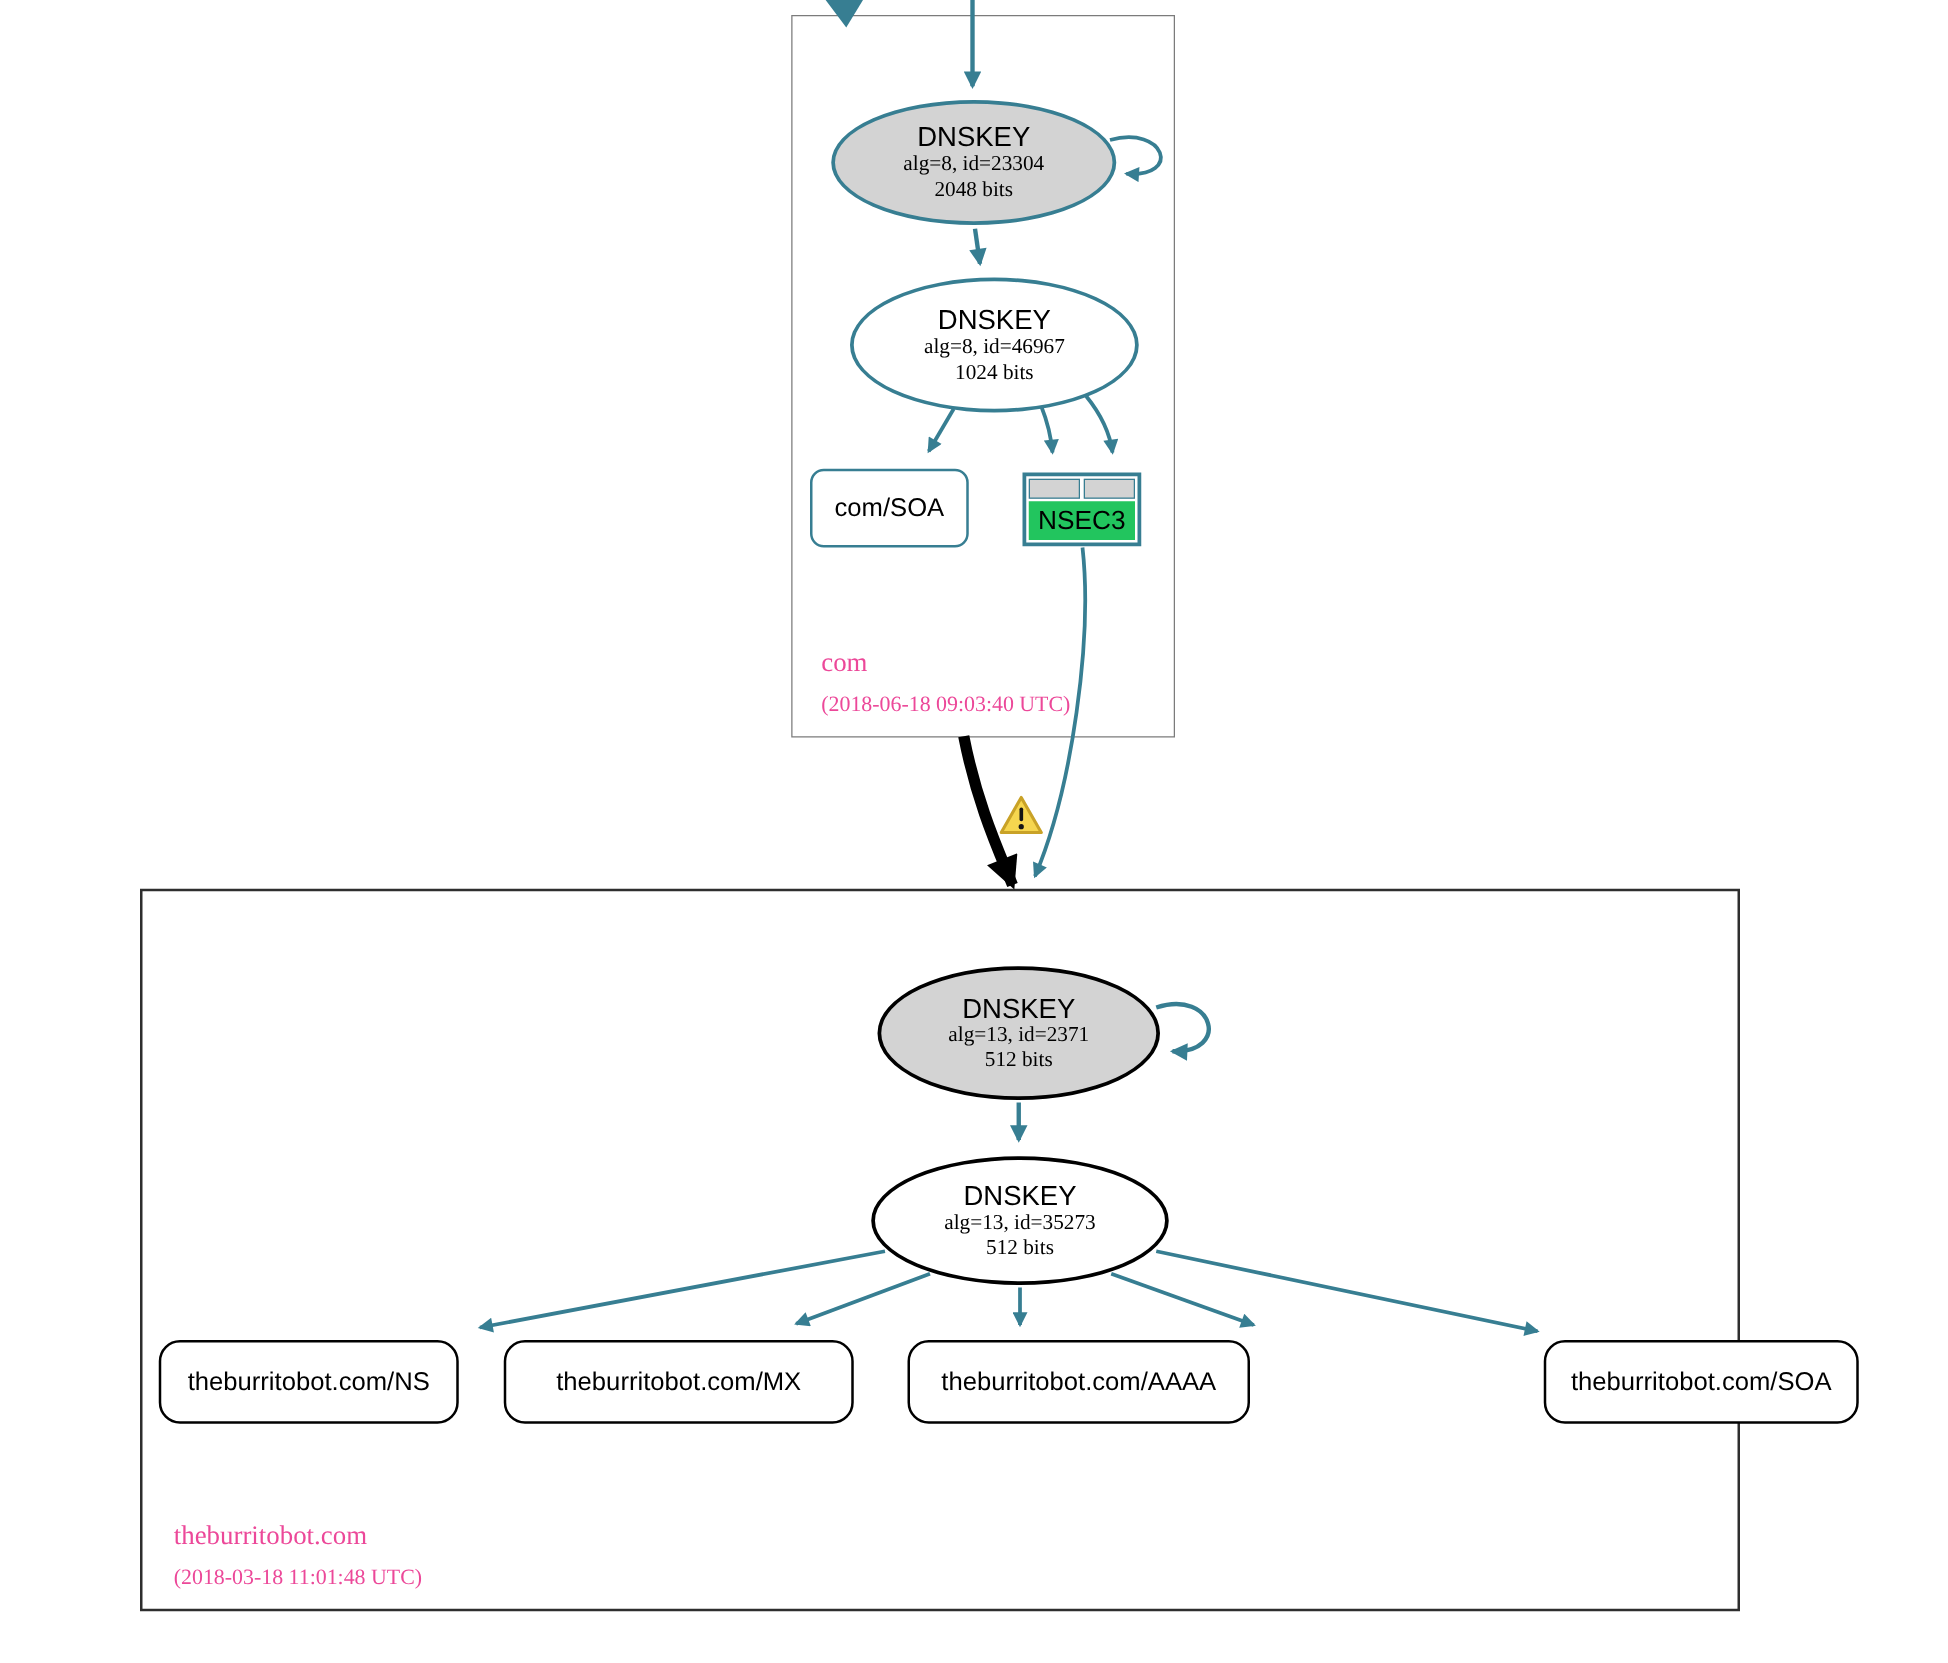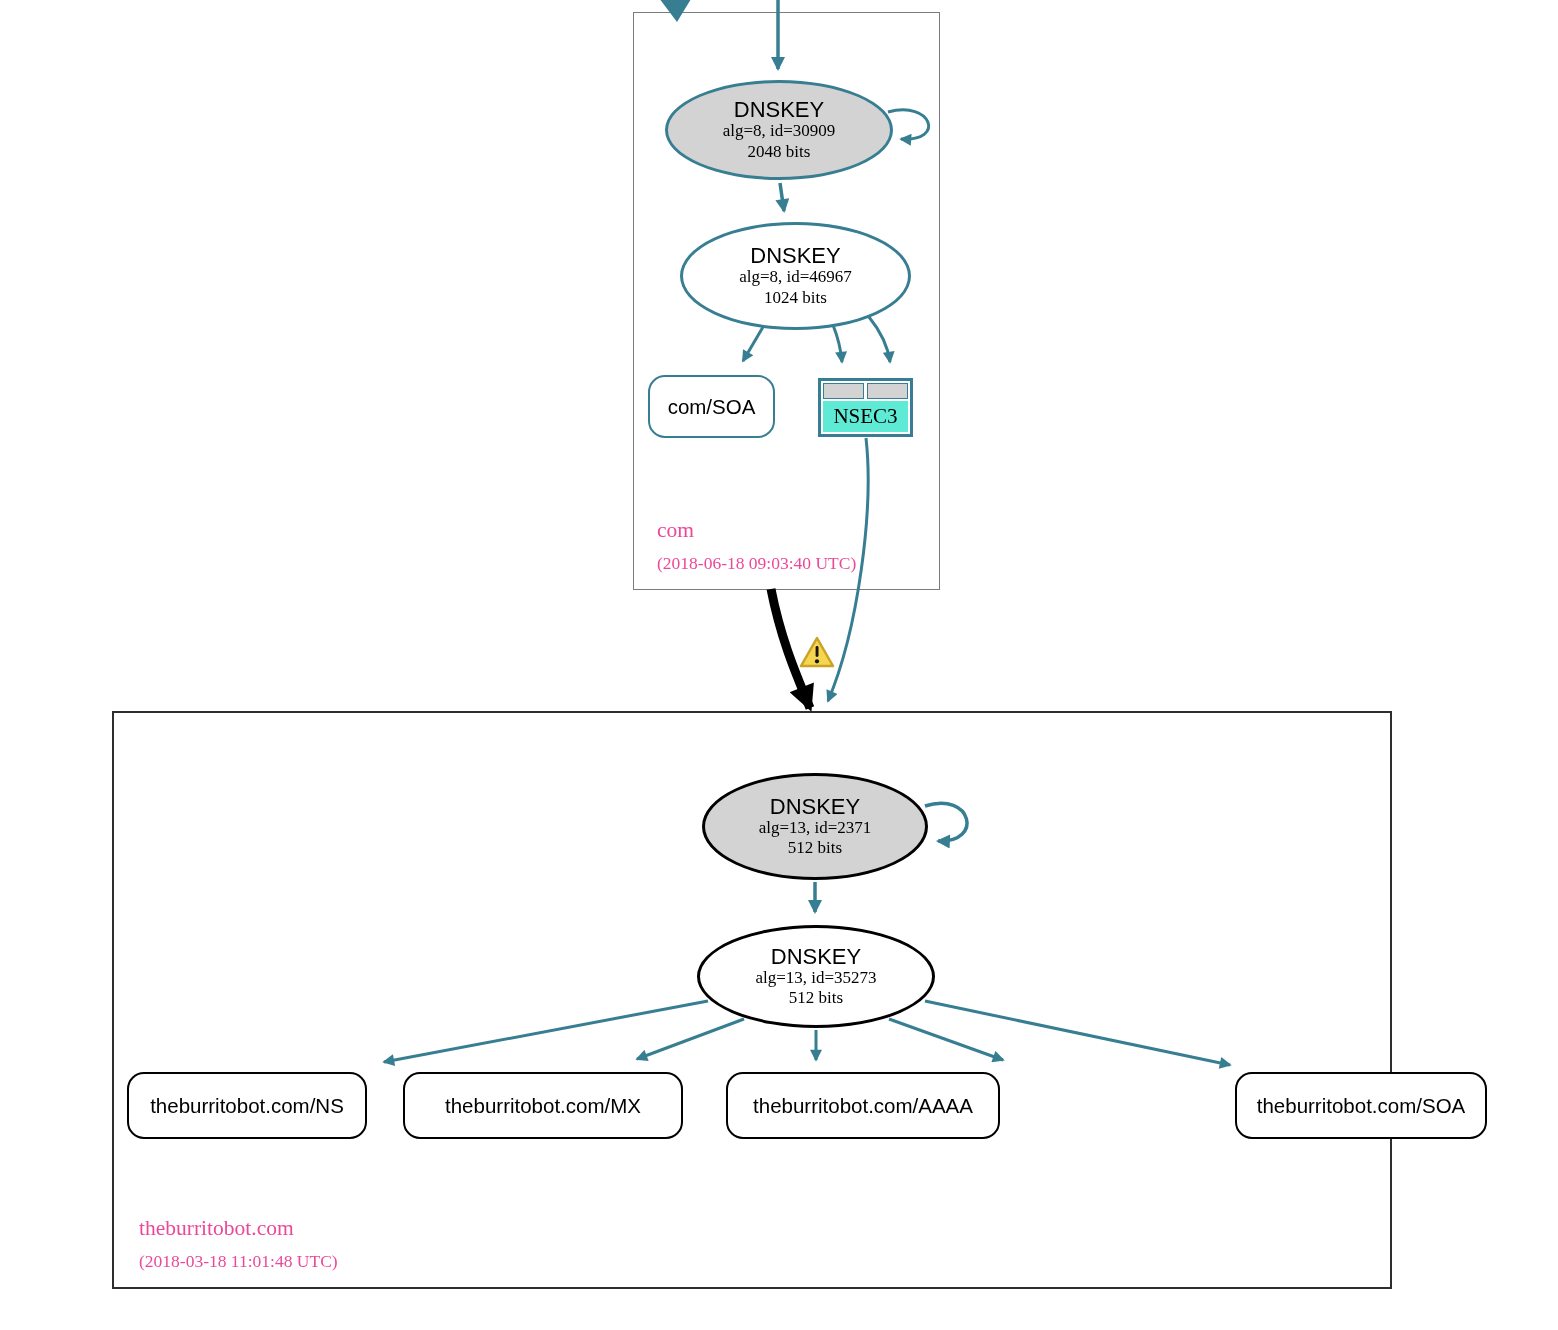--- a/index.html
+++ b/index.html
@@ -22,30 +22,30 @@
   .teal-b3  { border:3px solid #377e92; }
   .black-b35{ border:3.5px solid #000; }
   .black-b3 { border:3px solid #000; }
   .grayfill { background:#d3d3d3; }
   .node .big   { font-size:22px; line-height:1.05; font-family:"Liberation Sans", sans-serif; }
   .node .small { font-size:17px; line-height:1.2;  font-family:"Liberation Serif", serif; }
   .rrset {
     border-radius:17px; font-size:20.5px; background:#fff;
     border:2.5px solid #000; flex-direction:row;
   }
-  .rrset.tealset { border-color:#377e92; }
+  .rrset.tealset { border-color:#377e92;border-radius:11px; }
   .nsec3 {
     position:absolute; box-sizing:border-box; border:3px solid #377e92;
     background:#fff; padding:2px; display:flex; flex-direction:column;
   }
   .nsec3-row { display:flex; gap:3px; height:16px; margin-bottom:2px; }
   .nsec3-cell { flex:1; background:#d3d3d3; border:1.5px solid #377e92; box-sizing:border-box; }
   .nsec3-body {
-    flex:1; background:#5eead4; display:flex; align-items:center; justify-content:center;
-    font-size:21px; font-family:Liberation Serif, serif; color:#000;
+    flex:1; background:#22c55e; display:flex; align-items:center; justify-content:center;
+    font-size:21px; font-family:Liberation Sans, sans-serif; color:#000;
   }
   .zone-meta { position:absolute; font-family:"Liberation Serif", serif; color:#ec4899; }
   .zone-name { font-size:21.5px; margin-bottom:10px; }
   .zone-ts   { font-size:17.5px; }
   .warning { position:absolute; }
 </style>
 </head>
 <body>
 
 <div class="canvas">
@@ -97,21 +97,21 @@
 
     <path d="M 708,1001 L 384,1062" stroke="#377e92" stroke-width="3" fill="none" marker-end="url(#mt)"></path>
     <path d="M 744,1019 L 637,1059" stroke="#377e92" stroke-width="3" fill="none" marker-end="url(#mt)"></path>
     <path d="M 816,1030 L 816,1060" stroke="#377e92" stroke-width="3" fill="none" marker-end="url(#mt)"></path>
     <path d="M 889,1019 L 1003,1060" stroke="#377e92" stroke-width="3" fill="none" marker-end="url(#mt)"></path>
     <path d="M 925,1001 L 1230,1065" stroke="#377e92" stroke-width="3" fill="none" marker-end="url(#mt)"></path>
   </svg>
 
   <div class="node ellipse teal-b3 grayfill" style="left:665px; top:80px; width:228px; height:100px;">
     <div class="big">DNSKEY</div>
-    <div class="small">alg=8, id=30909</div>
+    <div class="small">alg=8, id=23304</div>
     <div class="small">2048 bits</div>
   </div>
 
   <div class="node ellipse teal-b3" style="left:680px; top:222px; width:231px; height:108px;">
     <div class="big">DNSKEY</div>
     <div class="small">alg=8, id=46967</div>
     <div class="small">1024 bits</div>
   </div>
 
   <div class="node rrset tealset" style="left:648px; top:375px; width:127px; height:63px;">

